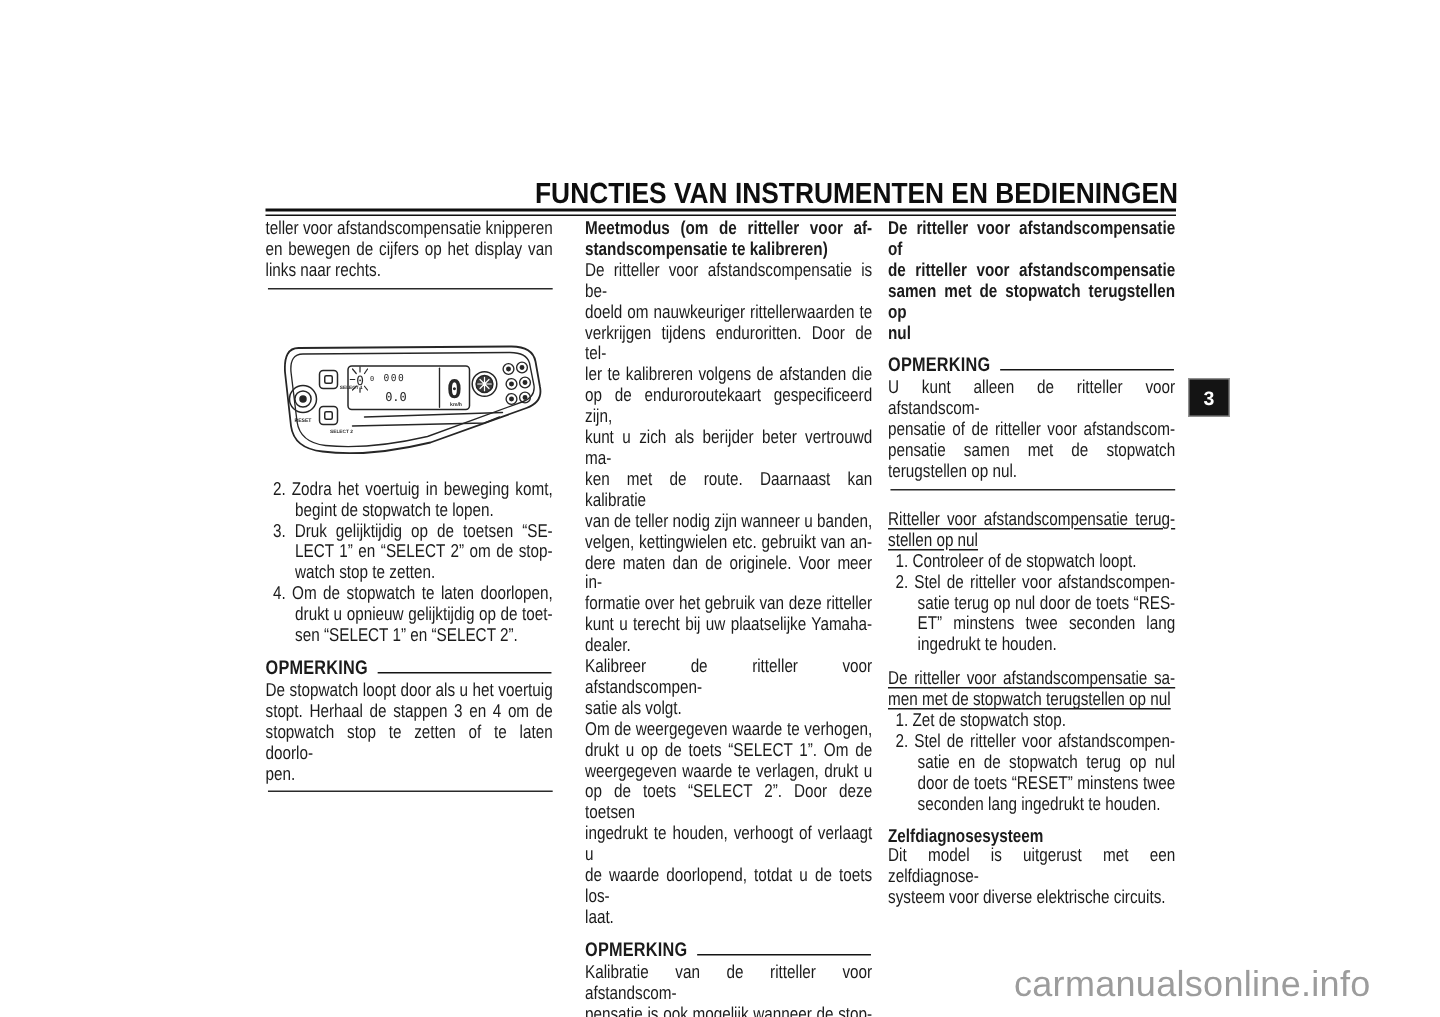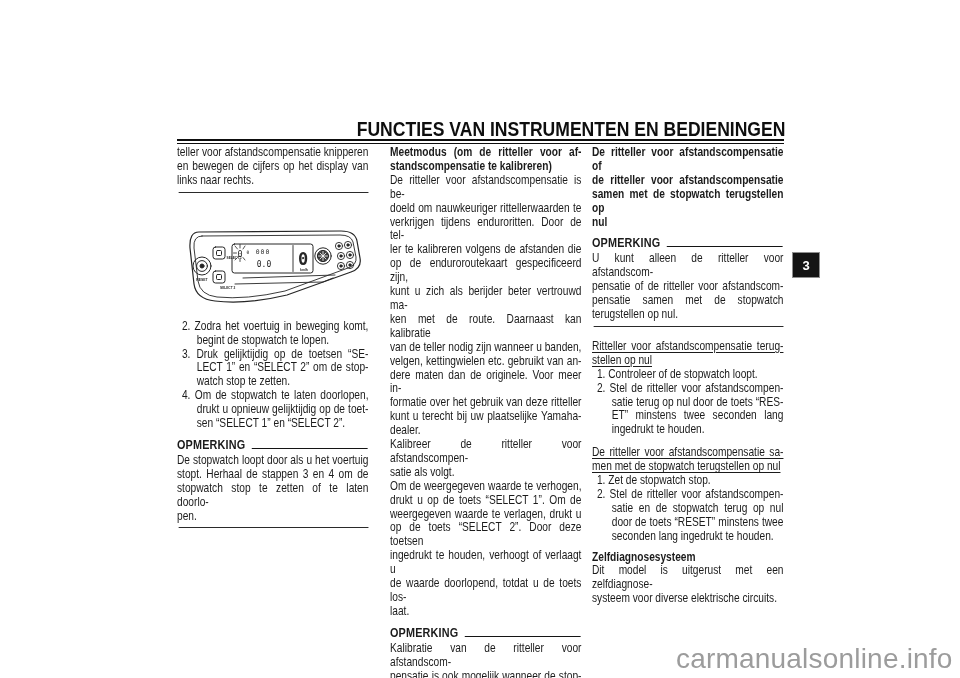--- a/index.html
+++ b/index.html
@@ -58,21 +58,21 @@
     text-align:center; font-size:11.5px; color:#222;
   }
   .chapter-tab {
     position:absolute; left:792px; top:252px; width:28px; height:26px;
     background:#141414; border:1px solid #8f8f8f; box-sizing:border-box;
     display:flex; align-items:center; justify-content:center;
     color:#ffffff; font-size:13px; font-weight:bold;
   }
   .watermark {
     position:absolute; left:676px; top:643px;
-    font-size:28px; color:#9c9c9c; letter-spacing:0.2px; white-space:nowrap;
+    font-size:24px; color:#9c9c9c; letter-spacing:0.2px; white-space:nowrap;
   }
 </style>
 </head>
 <body>
 
 <div id="page">
 
   <div class="title">FUNCTIES VAN INSTRUMENTEN EN BEDIENINGEN</div>
   <div class="title-rule"></div>
 

